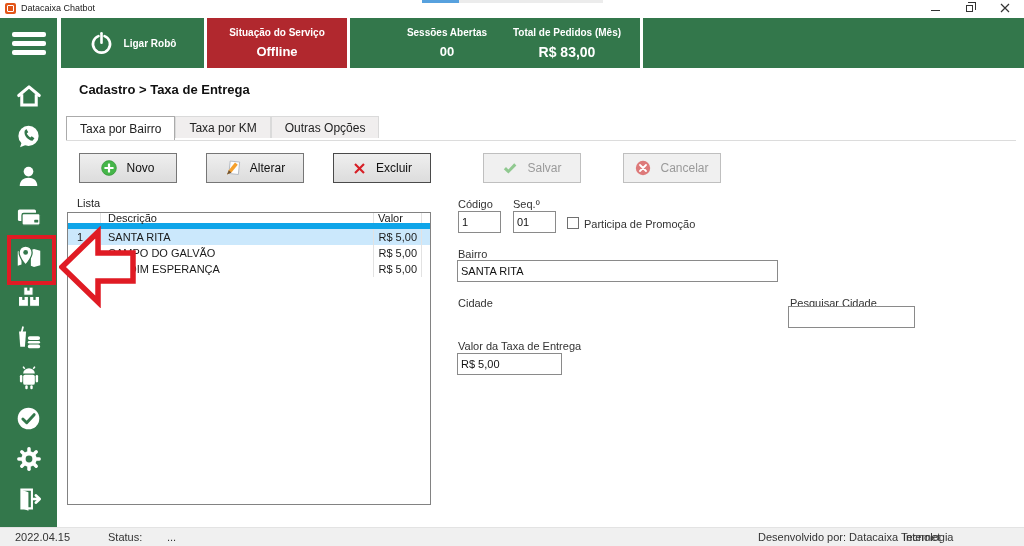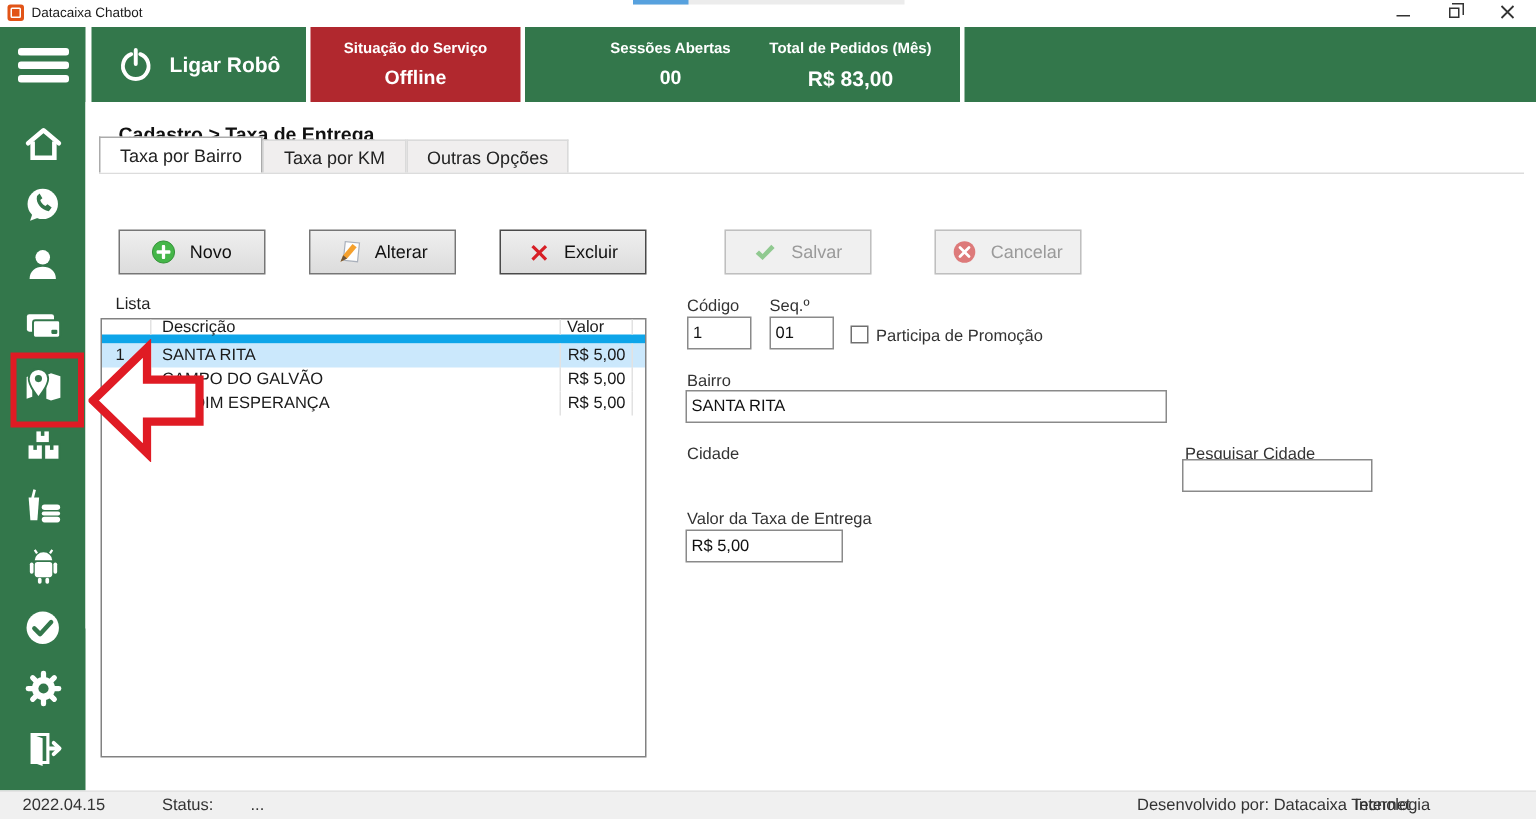--- a/index.html
+++ b/index.html
@@ -20,38 +20,38 @@
   .glyph-max { width:7px; height:7px; border:1px solid #333; background:#fff; position:relative; }
   .glyph-max::before { content:""; position:absolute; left:1.5px; top:-3.5px; width:7px; height:7px; border:1px solid #333; border-left:none; border-bottom:none; }
 
   
   .hblock { position:absolute; top:18px; height:50px; background:#33774b; color:#fff; display:flex; flex-direction:column; align-items:center; justify-content:center; }
   .hb-label { font-size:10px; font-weight:bold; }
   .hb-value { font-size:13px; font-weight:bold; margin-top:6px; }
   .hamburger { left:0; width:57px; gap:4px; cursor:pointer; }
   .hamburger .bar { width:34px; height:5px; background:#fff; border-radius:2px; }
   .ligar-btn { left:61px; width:143px; flex-direction:row; gap:10px; cursor:pointer; }
-  .ligar-label { font-size:14px; font-weight:bold; }
+  .ligar-label { font-size:10px; font-weight:bold; }
   .service-block { left:207px; width:140px; background:#b1282e; }
   .sessions-block { left:350px; width:158px;padding-left:36px; }
   .orders-block { left:494px; width:146px; }
   .orders-block .hb-value { font-size:14px; }
   .filler-block { left:643px; width:381px; }
 
   
   .sidebar { position:absolute; left:0; top:68px; width:57px; height:459px; background:#33774b;
              display:flex; flex-direction:column; align-items:center; justify-content:space-around; padding:8px 0; }
   .side-item { width:57px; height:34px; display:flex; align-items:center; justify-content:center; cursor:pointer; }
   .side-item svg { display:block; }
 
   
   .content { position:absolute; left:57px; top:68px; width:967px; height:351px; background:#fff; }
   .breadcrumb { position:absolute; left:22px; top:14px; font-size:13px; font-weight:bold; color:#111; }
 
-  .tabstrip { position:absolute; left:9px; top:23px; height:24px; display:flex; align-items:flex-end; }
+  .tabstrip { position:absolute; left:9px; top:48px; height:24px; display:flex; }
   .tabstrip::after { content:""; position:absolute; left:0; top:24px; width:950px; border-top:1px solid #dcdcdc; }
   .tab { height:22px; padding:0 13px; font-size:12px; color:#222; background:#f0eeee; border:1px solid #dadada;
          border-bottom:none; display:flex; align-items:center; cursor:pointer; }
   .tab.active { height:24px; background:#fff; border-color:#ababab; position:relative; z-index:2; }
 
   .toolbar-btn { position:absolute; top:85px; width:98px; height:30px; background:linear-gradient(#efefef,#dcdcdc);
                  border:1px solid #767676; display:flex; align-items:center; justify-content:center; gap:9px;
                  font-size:12px; color:#111; cursor:pointer; }
   .toolbar-btn.disabled { background:#f0f0f0; border-color:#bfbfbf; color:#9a9a9a; cursor:default; }
   .tb-novo { left:22px; } .tb-alterar { left:149px; } .tb-excluir { left:276px; border-color:#4a4a4a; }

